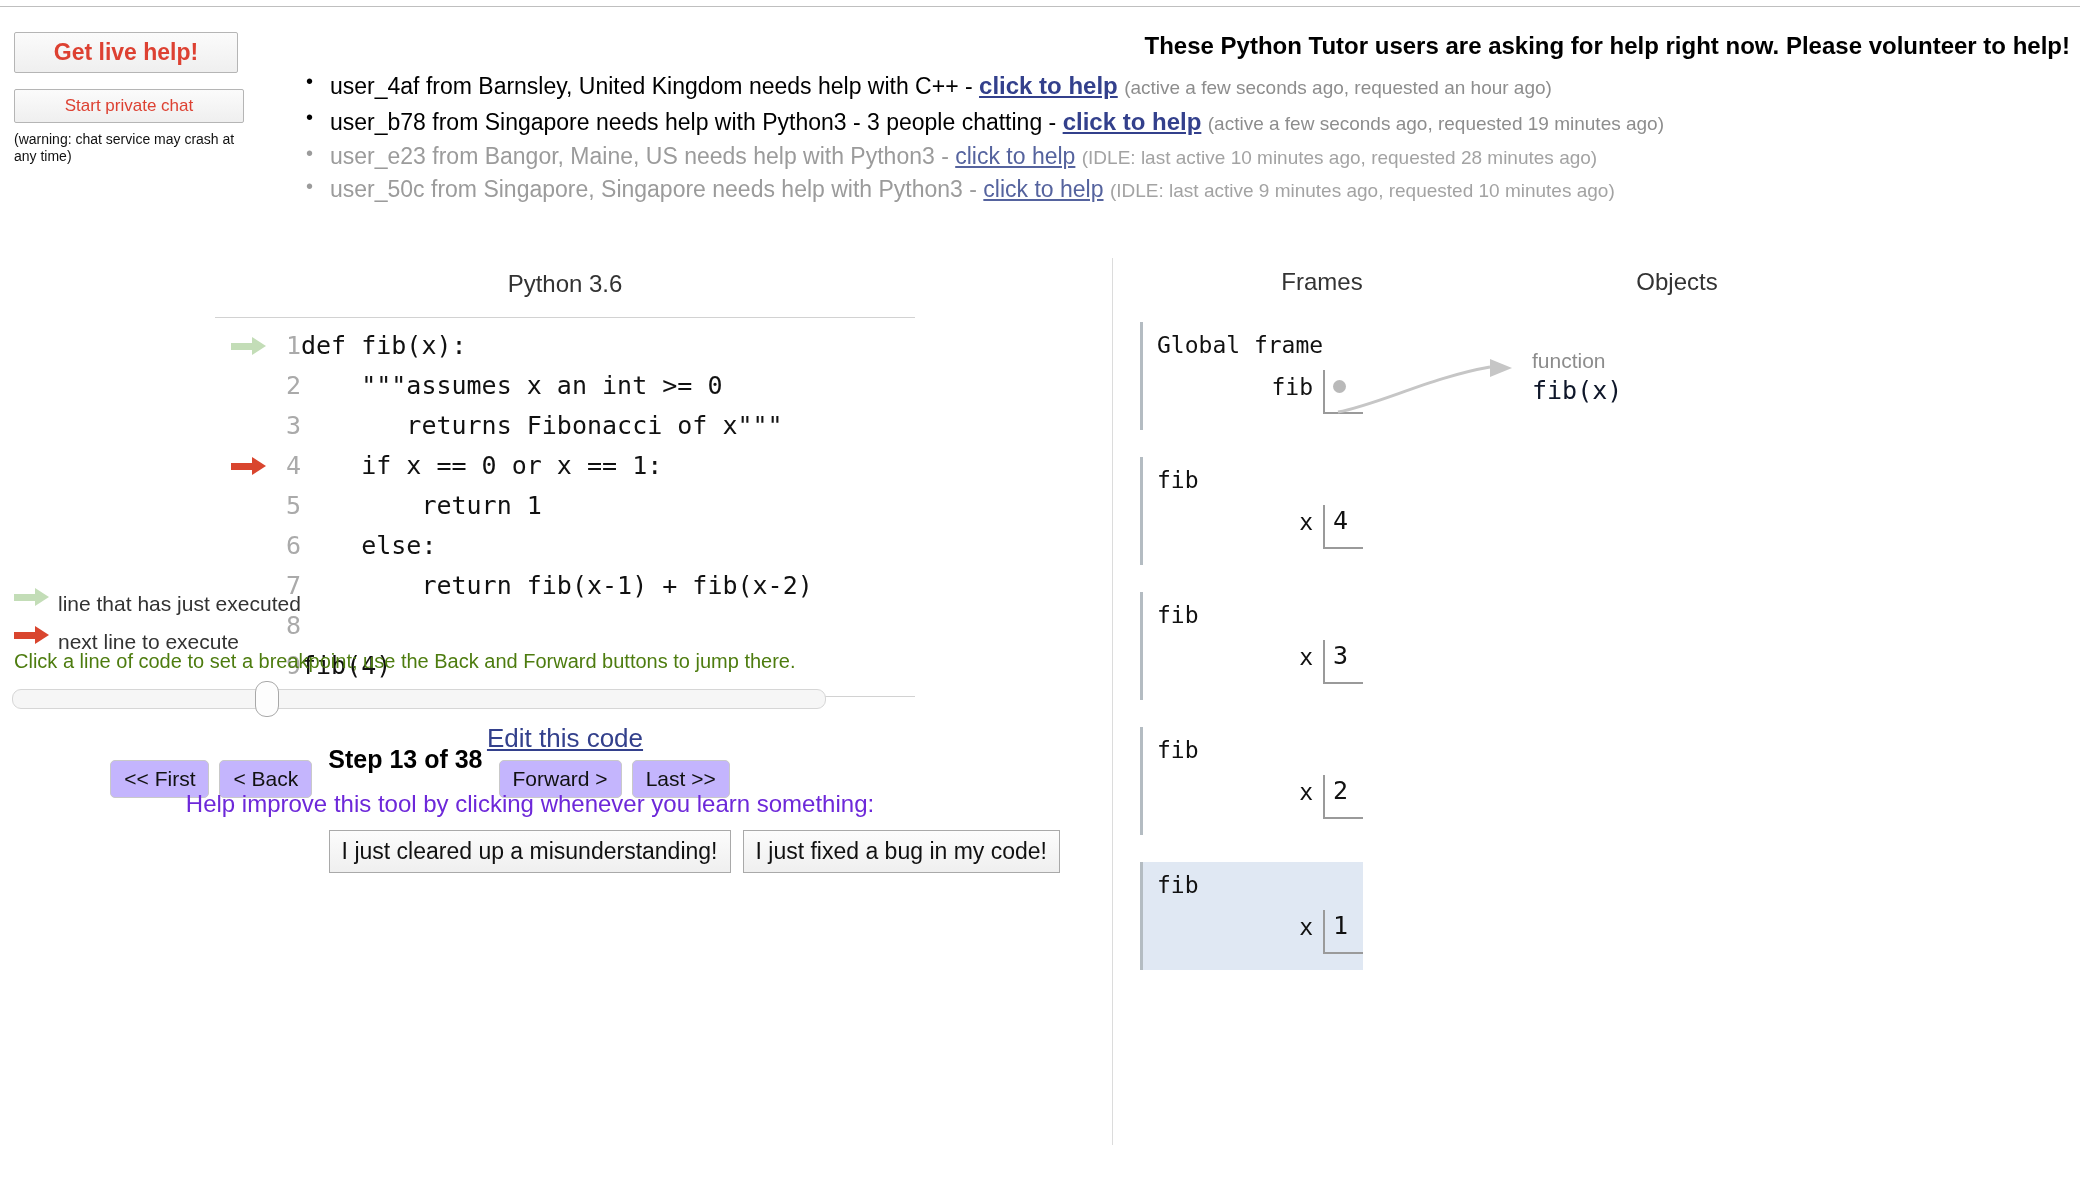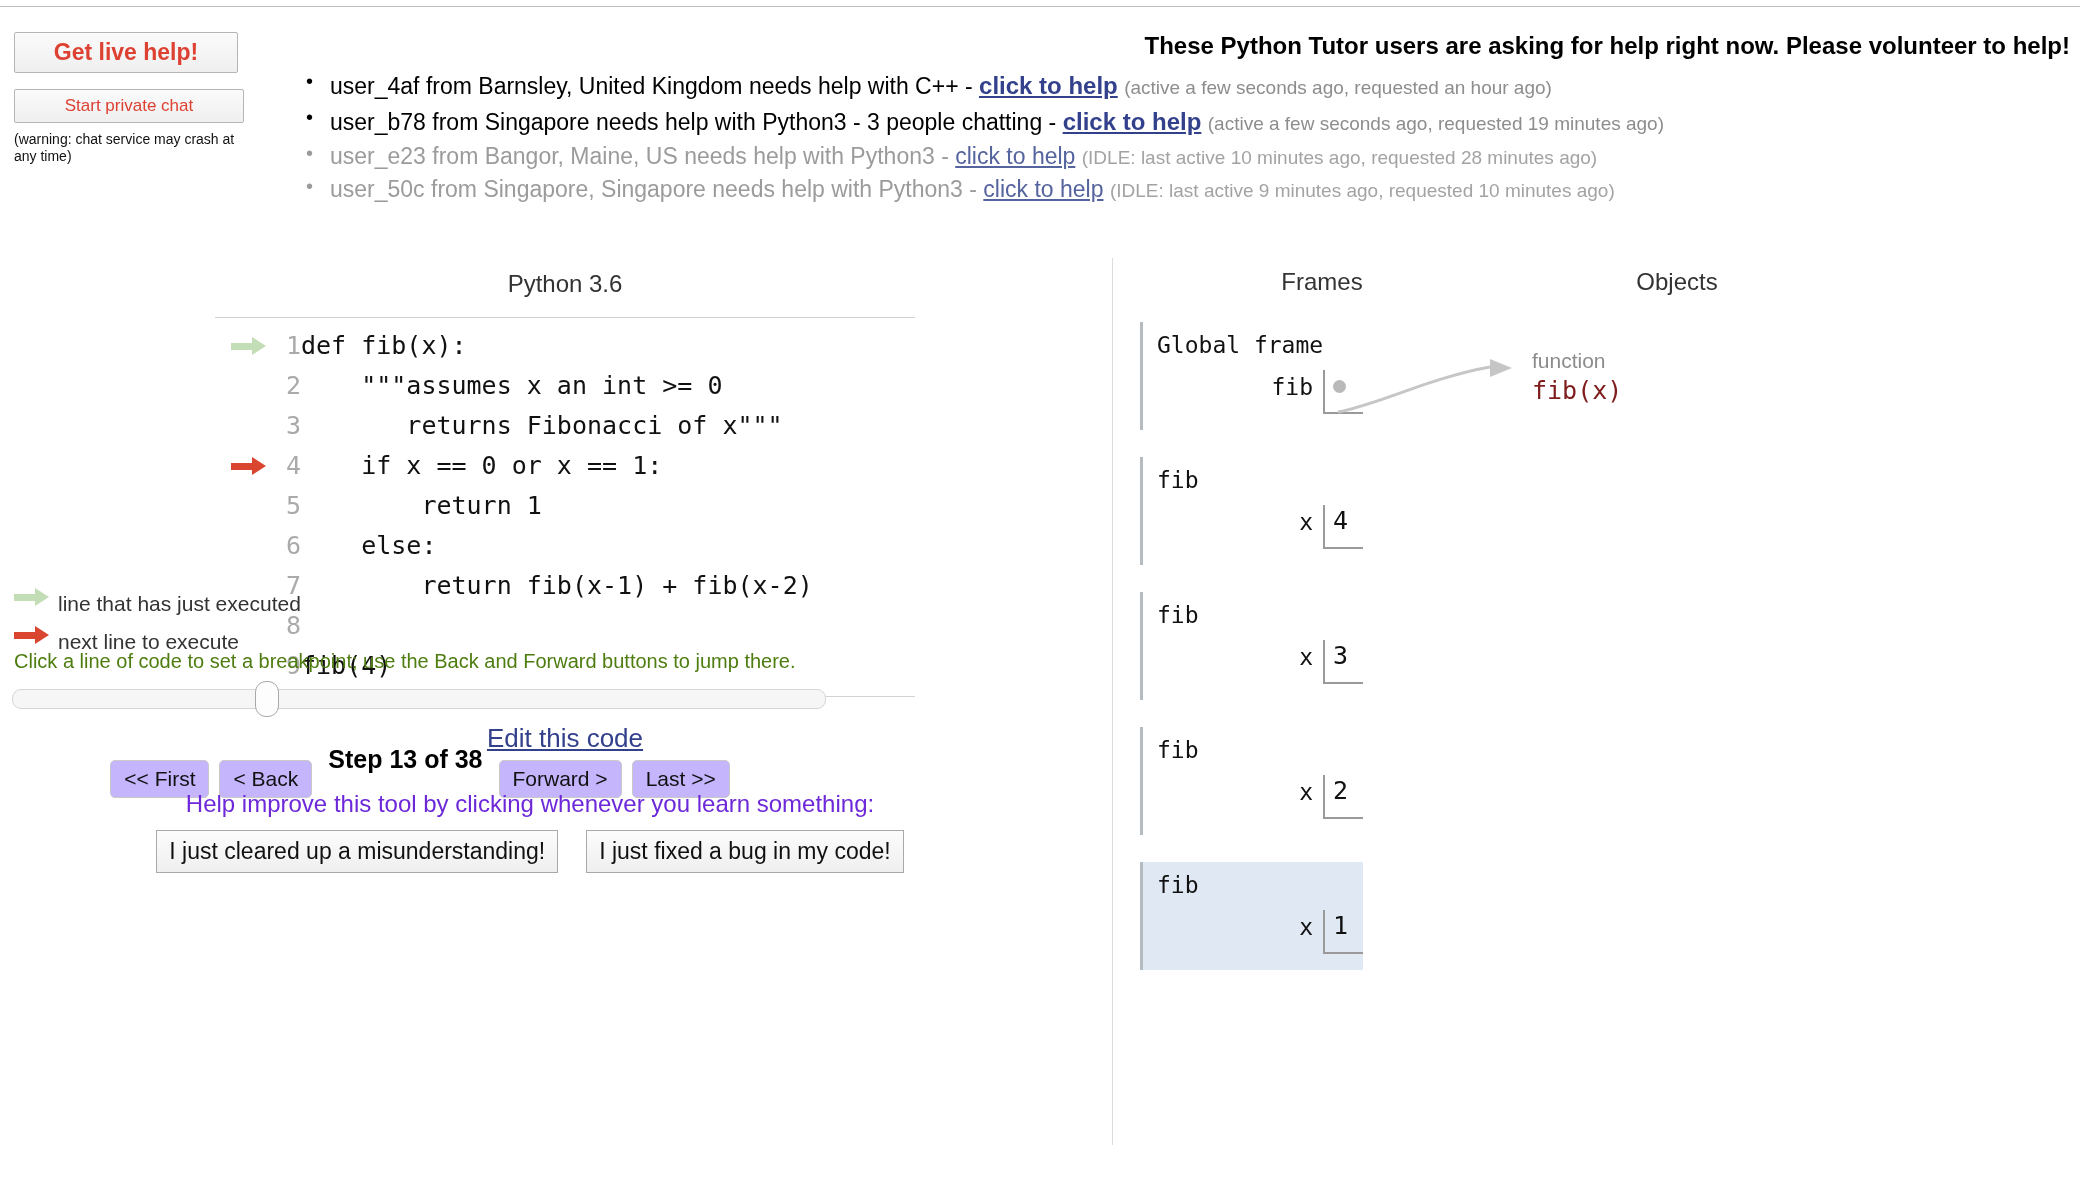--- a/index.html
+++ b/index.html
@@ -283,22 +283,22 @@
     width: 1060px;
   }
   #feedback-prompt {
     text-align: center;
     font-size: 24px;
     color: #6d28d9;
     margin-bottom: 12px;
   }
   #feedback-buttons {
     display: flex;
-    justify-content: center;
-    gap: 28px;
+    justify-content: flex-end;
+    gap: 12px;
   }
   .feedback-btn {
     background: linear-gradient(#fcfcfc, #efefef);
     border: 1px solid #a9a9a9;
     font-family: "Liberation Sans", sans-serif;
     font-size: 23px;
     color: #111;
     padding: 7px 12px;
     cursor: pointer;
   }
@@ -395,21 +395,21 @@
   }
   .heap-obj-type {
     font-size: 21px;
     color: #8c8c8c;
     font-family: "Liberation Sans", sans-serif;
     line-height: 28px;
   }
   .heap-obj-label {
     font-family: "DejaVu Sans Mono", monospace;
     font-size: 25px;
-    color: #7f1d1d;
+    color: #0f172a;
     line-height: 32px;
   }
   #pointer-svg {
     position: absolute;
     left: 0; top: 0;
     width: 968px; height: 900px;
     pointer-events: none;
   }
 </style>
 </head>

